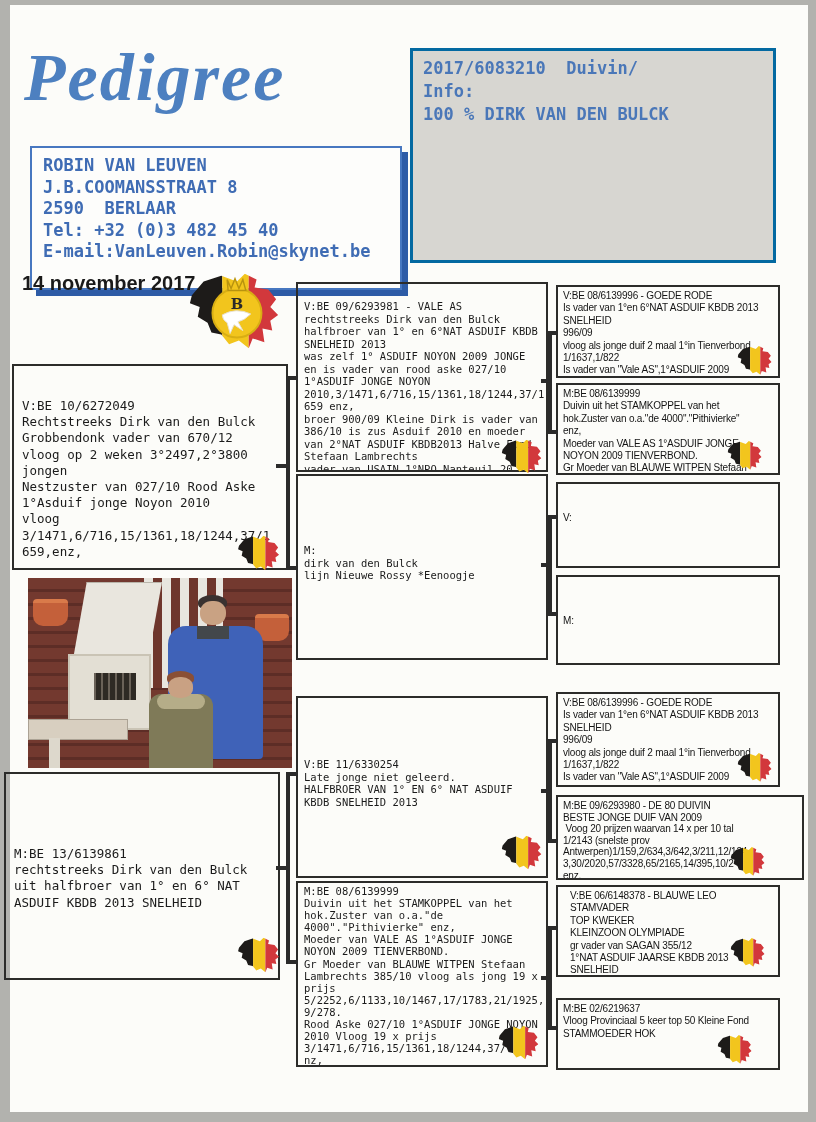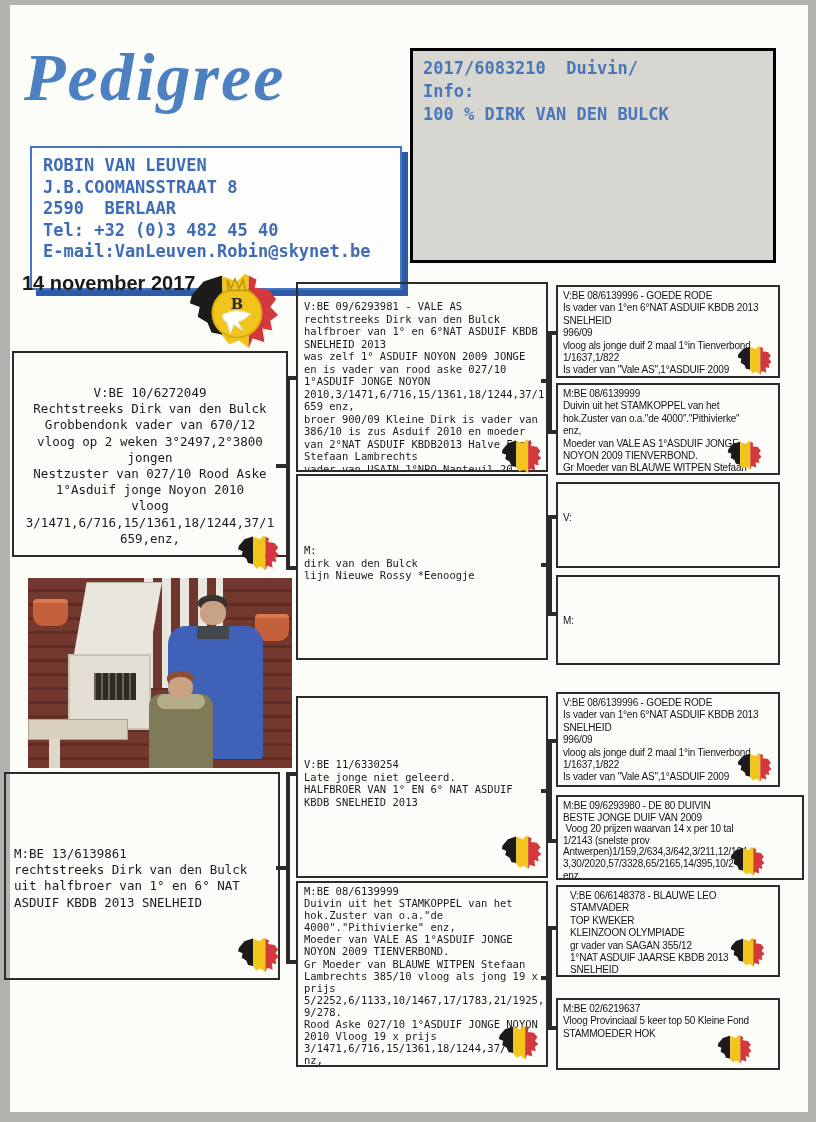--- a/index.html
+++ b/index.html
@@ -9,21 +9,21 @@
   .abs{position:absolute;box-sizing:border-box;}
   .box{position:absolute;box-sizing:border-box;border:2px solid #2c2c2a;background:transparent;overflow:hidden;}
   .pre{white-space:pre-wrap;}
   .mono{font-family:"DejaVu Sans Mono","Liberation Mono",monospace;color:#1b1b1b;}
   .sans{font-family:"Liberation Sans",sans-serif;color:#141414;}
   .title{font-family:Liberation Serif, serif;font-style:italic;font-weight:bold;
          font-size:68px;color:#4d80c0;letter-spacing:2px;}
   .addr{border:2px solid #4777c0;box-shadow:6px 6px 0 #2d5ba6;background:#fdfdfb;
         font-family:"DejaVu Sans Mono",monospace;font-weight:bold;font-size:17px;line-height:21.5px;
         color:#3f6cb4;padding:7px 11px;}
-  .info{border:3px solid #000000;background:#d7d6d1;
+  .info{border:3px solid #0369a1;background:#d7d6d1;
         font-family:"DejaVu Sans Mono",monospace;font-weight:bold;font-size:17px;line-height:23px;
         color:#4a77b8;padding:6px 10px;}
   .date{font-size:20px;font-weight:bold;color:#1a1a1a;font-family:"Liberation Sans",sans-serif;}
   .midtxt{font-size:10.5px;line-height:12.5px;padding:16px 6px;}
   .lefttxt{font-size:12.5px;line-height:16.2px;padding:4px 8px;}
   .rtxt{font-size:10px;line-height:12.4px;letter-spacing:-0.2px;padding:3px 5px;}
   .cline{position:absolute;background:#2b2b2b;}
   .flag{position:absolute;}
   
   #photo{position:absolute;left:28px;top:578px;width:264px;height:190px;overflow:hidden;
@@ -81,21 +81,21 @@
       <rect x="0" y="0" width="37" height="90" fill="#1d1b19"></rect>
       <rect x="37" y="0" width="27" height="90" fill="#f2c51d"></rect>
       <rect x="64" y="0" width="36" height="90" fill="#d2383c"></rect>
     </g>
     <circle cx="52" cy="48" r="25" fill="#f2c51d" stroke="#d8ae14" stroke-width="2"></circle>
     <path d="M42,14 L46,23 L50,13 L54,23 L58,14 L61,25 L43,25 Z" fill="#f2c51d" stroke="#b8930f" stroke-width="1.5"></path>
     <text x="52" y="44" font-size="15" font-weight="bold" fill="#2a2a2a" text-anchor="middle" font-family="DejaVu Serif, serif">B</text>
     <path d="M37,50 Q51,42 66,49 Q59,56 53,57 L58,66 L49,60 L45,69 L42,58 Q37,55 37,50 Z" fill="#ffffff" stroke="#e6e0d0" stroke-width="1"></path>
   </svg>
 
-  <div class="box mono pre lefttxt" style="left:12px;top:351px;width:276px;height:206px;padding-top:32px;text-align:center;">V:BE 10/6272049
+  <div class="box mono pre lefttxt" style="left:12px;top:364px;width:276px;height:206px;padding-top:32px;">V:BE 10/6272049
 Rechtstreeks Dirk van den Bulck
 Grobbendonk vader van 670/12
 vloog op 2 weken 3°2497,2°3800
 jongen
 Nestzuster van 027/10 Rood Aske
 1°Asduif jonge Noyon 2010
 vloog
 3/1471,6/716,15/1361,18/1244,37/1
 659,enz,</div>
 

